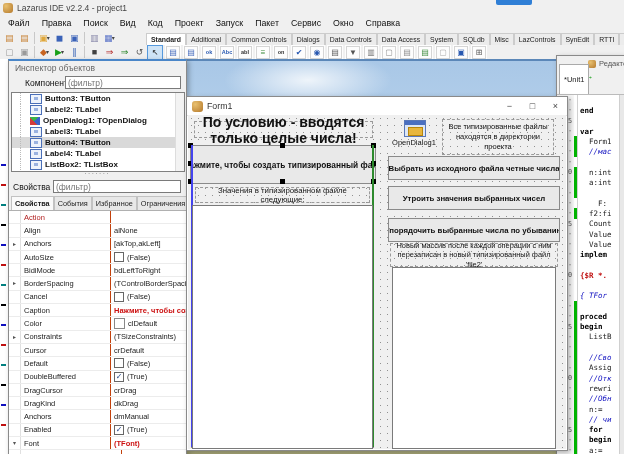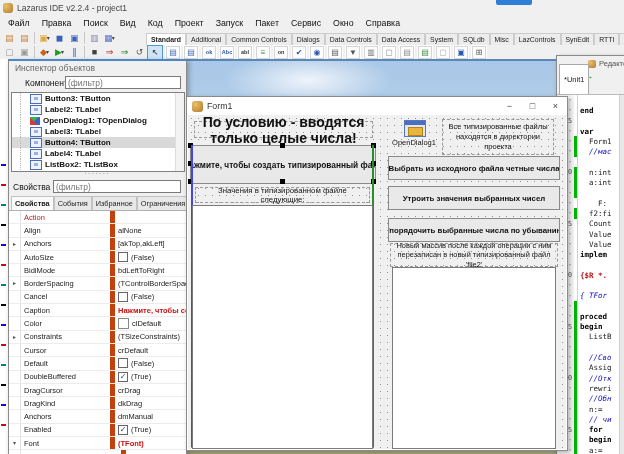--- a/index.html
+++ b/index.html
@@ -70,21 +70,21 @@
   #oi-tree-sb{position:absolute;right:0;top:0;width:8px;height:100%;background:#f3f3f3;border-left:1px solid #ddd;}
   #oi-splitter{left:2px;top:110px;width:172px;height:8px;color:#999;font-size:8px;line-height:6px;text-align:center;letter-spacing:1px;}
   #oi-props-label{left:4px;top:121px;font-size:8.5px;color:#111;}
   #oi-tabs{left:2px;top:135px;width:173px;height:14px;display:flex;align-items:flex-end;}
   .oitab{font-size:7.3px;padding:2px 3px;border:1px solid #c2c2c2;border-bottom:none;background:#e8e8e8;white-space:nowrap;}
   .oitab.active{background:#fafafa;font-weight:bold;}
   #oi-grid{left:0;top:149px;width:177px;height:246px;background:#fff;border-top:1px solid #b0b0b0;overflow:hidden;}
   .prow{height:12.3px;display:flex;align-items:center;border-bottom:1px solid #ececec;position:relative;}
   .pexp{width:11px;flex:0 0 auto;text-align:center;font-size:6px;color:#555;border-right:1px solid #e0e0e0;align-self:stretch;line-height:12px;}
   .pname{width:86px;flex:0 0 auto;font-size:7.5px;padding-left:3px;white-space:nowrap;overflow:hidden;
-    border-right:5px solid #c2410c;align-self:stretch;display:flex;align-items:center;}
+    border-right:1px solid #c2410c;align-self:stretch;display:flex;align-items:center;}
   .pname.red{color:#b22222;}
   .pname.ind{padding-left:14px;}
   .pval{flex:1;font-size:7.5px;padding-left:3px;white-space:nowrap;overflow:hidden;display:flex;align-items:center;}
   .pval.red{color:#cc1111;font-weight:bold;}
   .cb{width:8px;height:8px;border:1px solid #666;background:#fff;margin-right:3px;flex:0 0 auto;
     font-size:8px;line-height:8px;text-align:center;color:#224488;}
   .swatch{width:9px;height:9px;border:1px solid #888;background:#fff;margin-right:3px;flex:0 0 auto;}
 
   
   #editor{left:556px;top:55px;width:68px;height:399px;border:1px solid #8a8a8a;border-right:none;}

